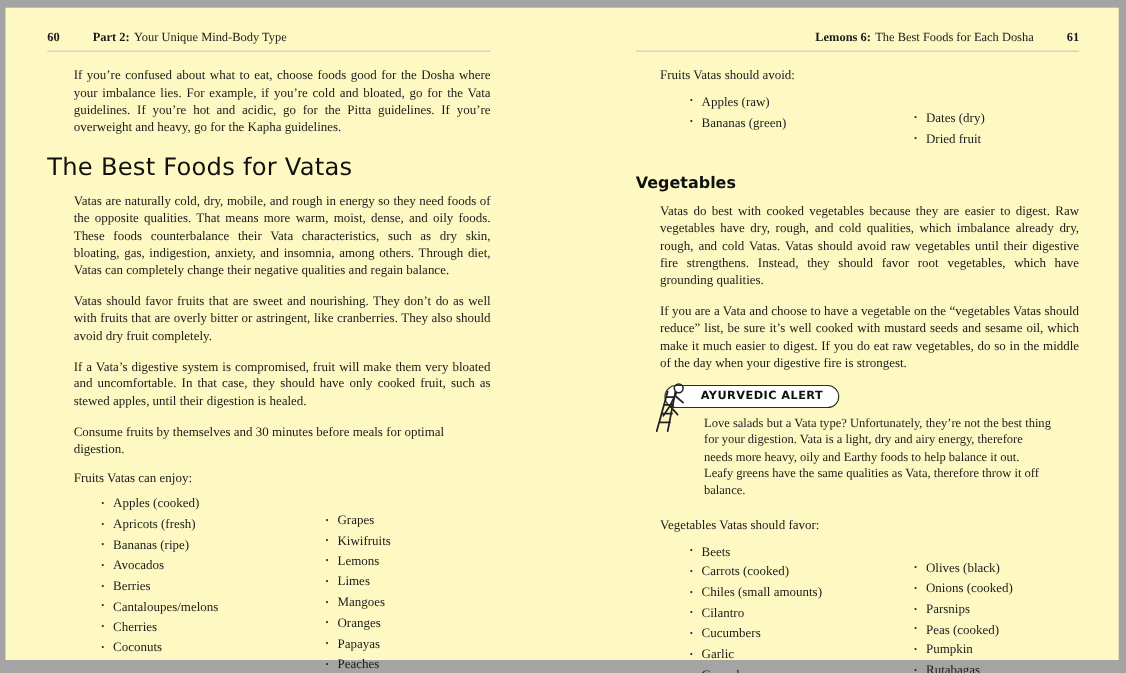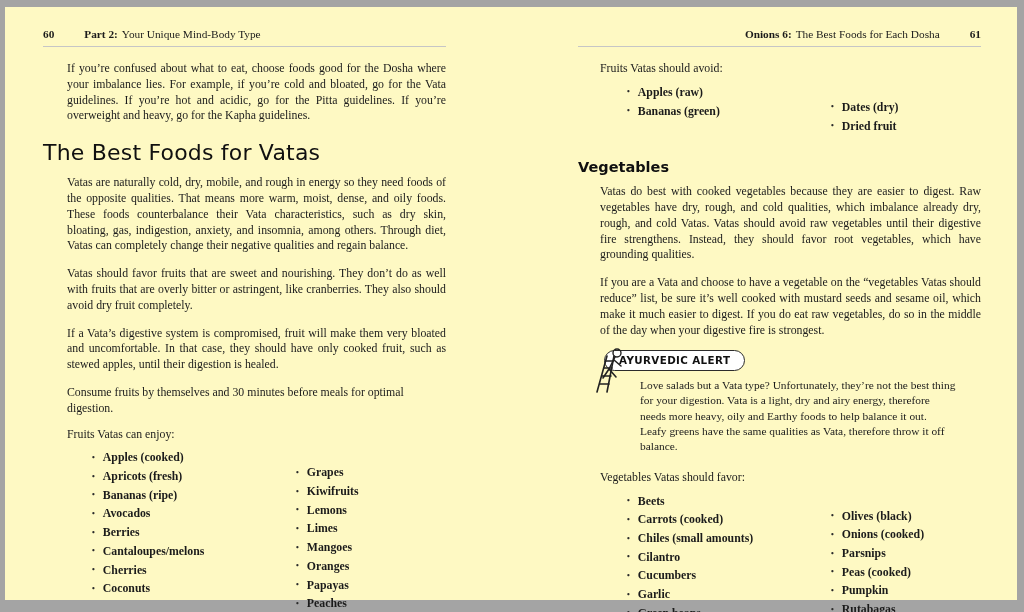--- a/index.html
+++ b/index.html
@@ -64,21 +64,20 @@
     font-weight:bold;
     font-size:14.5px;
     color:#101010;
     margin:15px 0 9px 0;
   }
 
   
   .bullets2{
     display:flex;
     margin-left:49px;
-    font-weight:bold;
   }
   .bullets2 .bcol1{ width:204px; flex:0 0 204px; }
   .bullets2 .bcol2{ flex:1;margin-top:15px; }
   .li{
     font-size:11.8px;
     line-height:18.2px;
     white-space:nowrap;
   }
   .blt{
     display:inline-block;
@@ -91,21 +90,21 @@
   
   .alert{
     position:relative;
     margin:12px 0 12px 10px;
   }
   .alert-pill{
     display:inline-block;
     margin-left:16px;
     border:1.4px solid #2c2c2c;
     border-radius:12px;
-    padding:3px 14px 4px 14px;
+    padding:3px 14px 4px 32px;
     font-family:"DejaVu Sans", sans-serif;
     font-weight:bold;
     font-size:10.3px;
     letter-spacing:.4px;
     color:#111;
     background:#fff;
   }
   .alert-icon{
     position:absolute;
     left:2px; top:-3px;
@@ -162,21 +161,21 @@
           <div class="li"><span class="blt">•</span><span>Mangoes</span></div>
           <div class="li"><span class="blt">•</span><span>Oranges</span></div>
           <div class="li"><span class="blt">•</span><span>Papayas</span></div>
           <div class="li"><span class="blt">•</span><span>Peaches</span></div>
         </div>
     </div>
   </div>
 
   <div class="col col-right">
     <div class="page-header right">
-      <span class="runhead-bold">Onions 6:</span>
+      <span class="runhead-bold">Lemons 6:</span>
       <span class="runhead-rest">The Best Foods for Each Dosha</span>
       <span class="pagenum">61</span>
     </div>
 
     <p class="lead" style="margin-top:14px;margin-left:22px">Fruits Vatas should avoid:</p>
 
     <div class="bullets2">
       <div class="bcol1">
           <div class="li"><span class="blt">•</span><span>Apples (raw)</span></div>
           <div class="li"><span class="blt">•</span><span>Bananas (green)</span></div>

